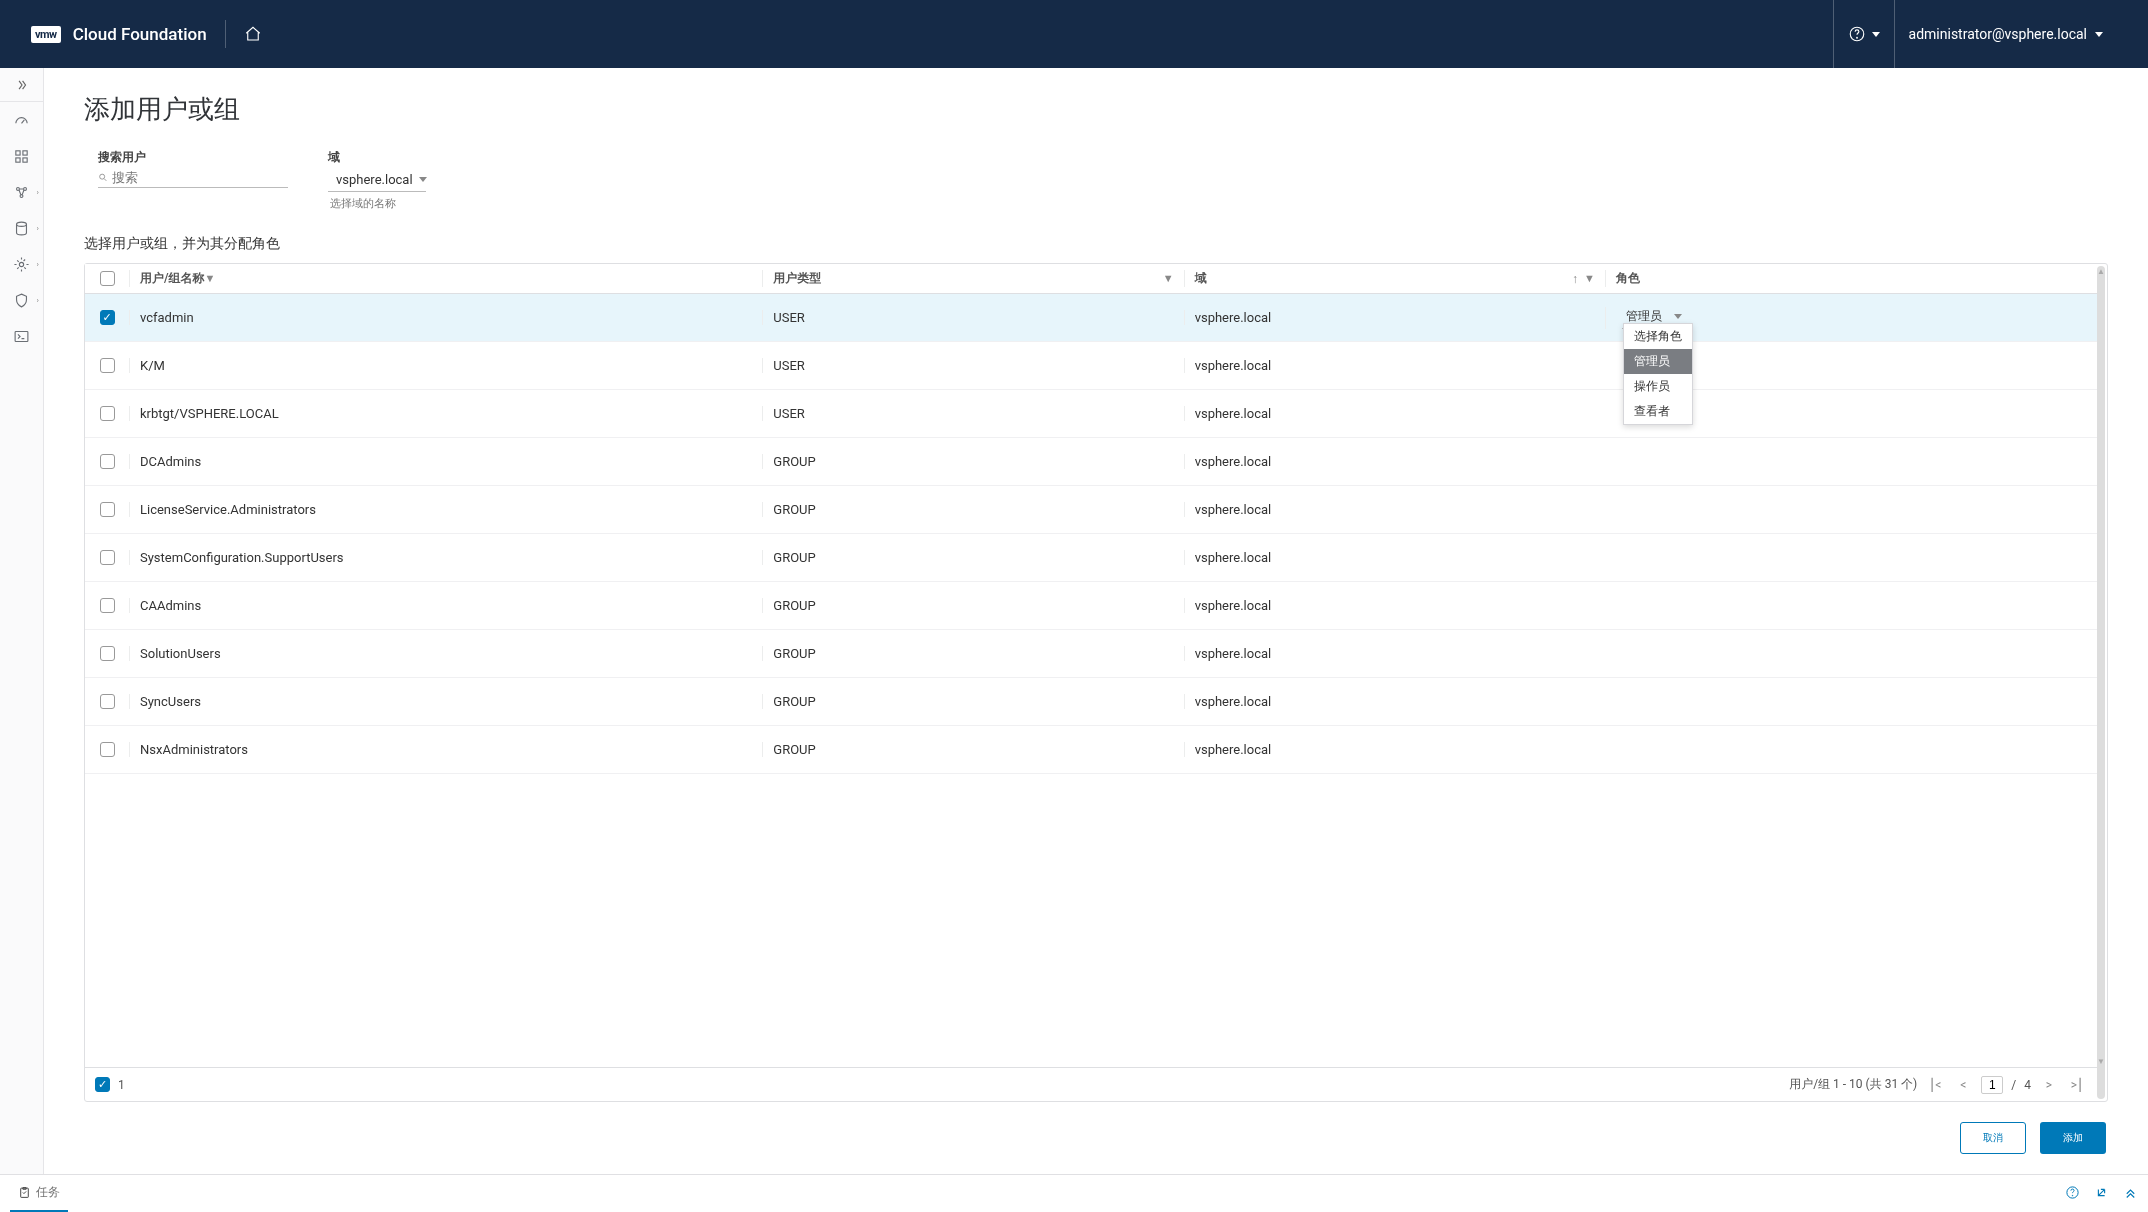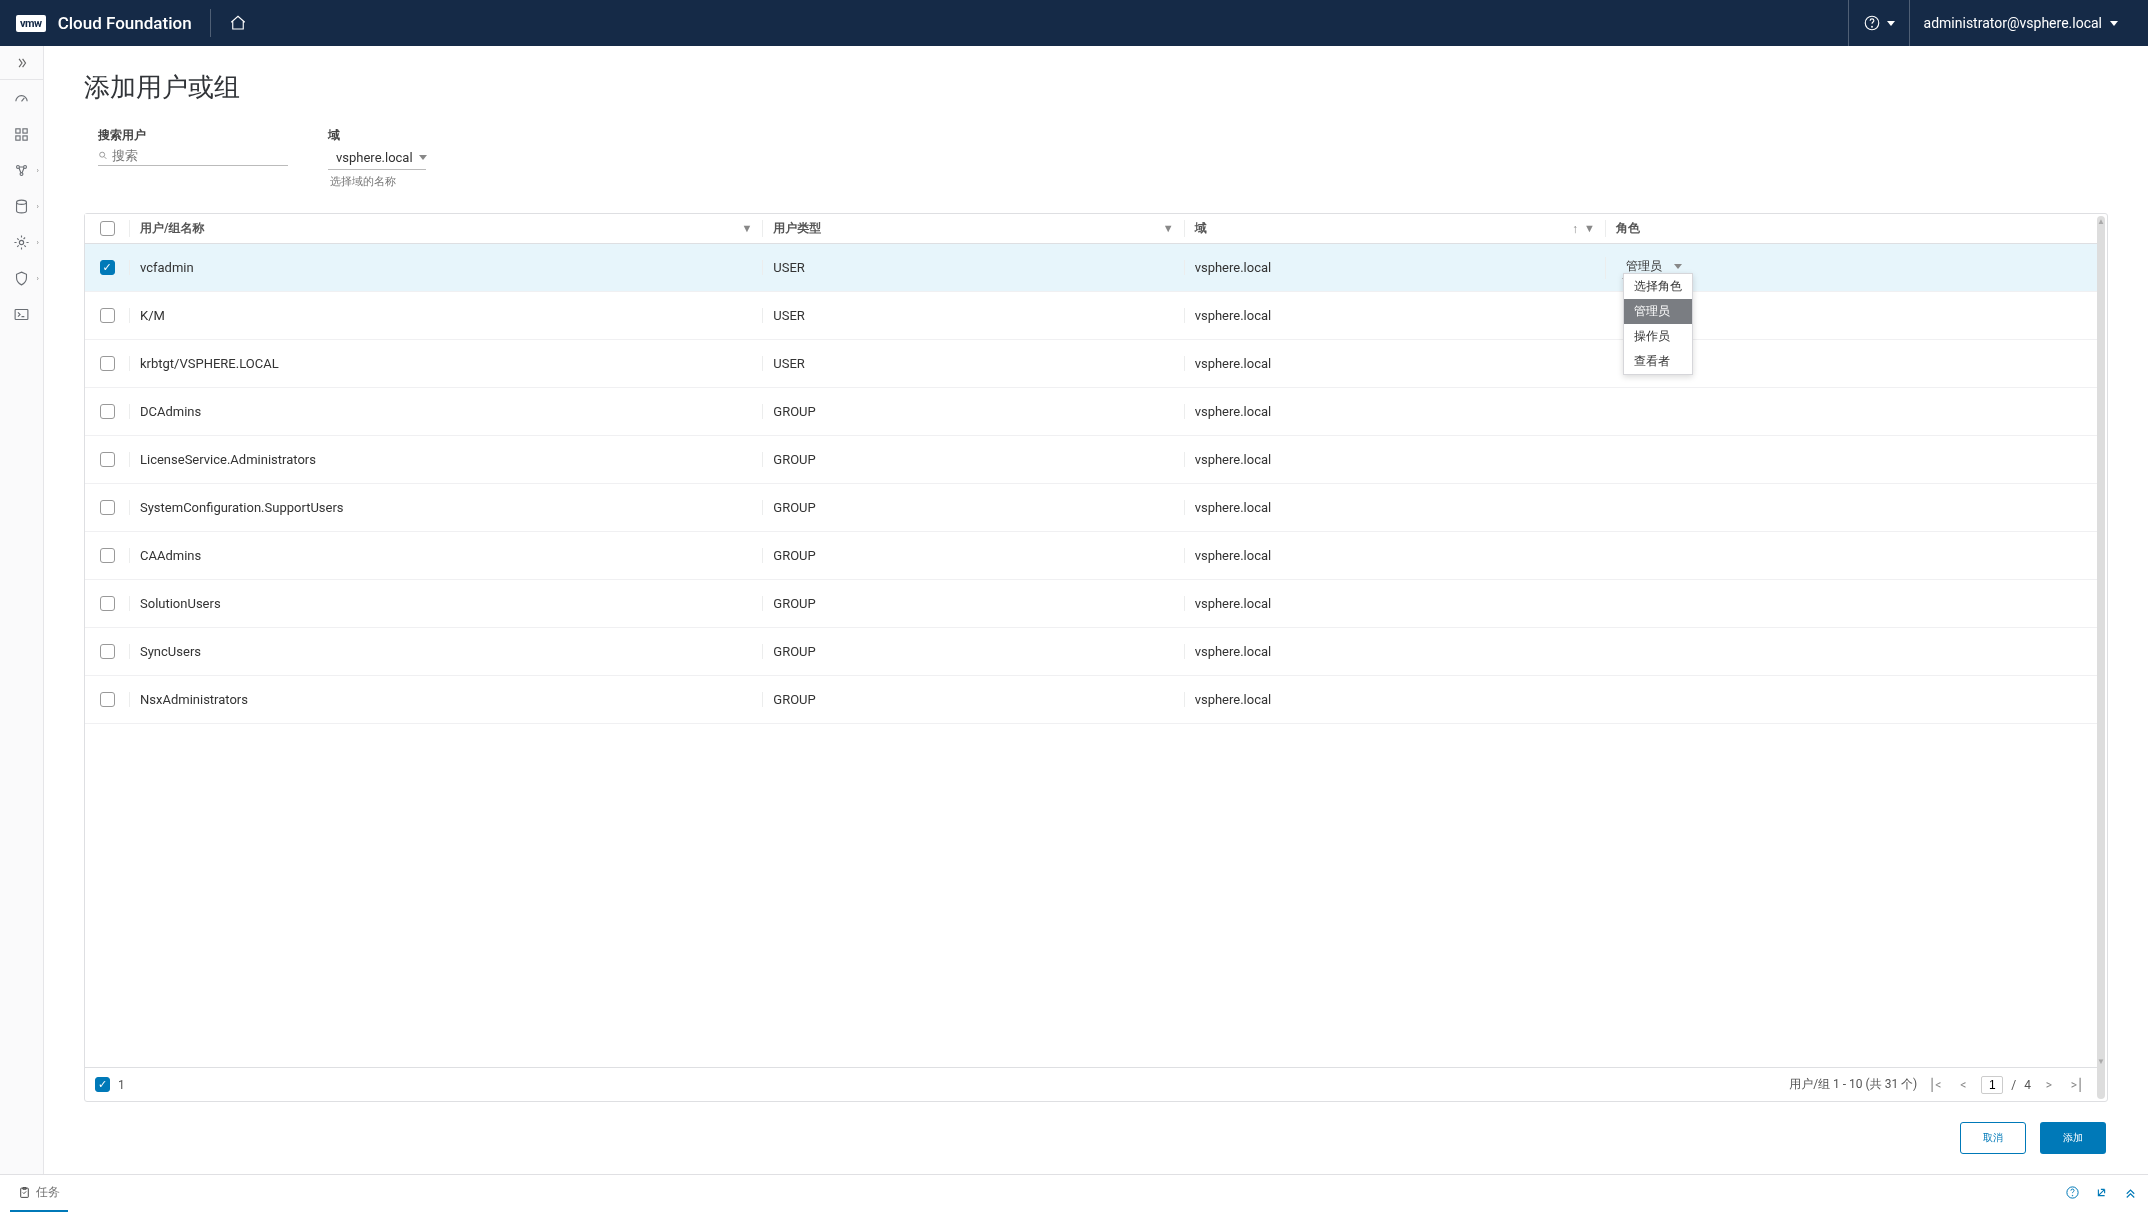--- a/index.html
+++ b/index.html
@@ -1,18 +1,18 @@
 <!DOCTYPE html>
 <html><head>
 <meta charset="utf-8">
 <style>
 * { box-sizing: border-box; margin: 0; padding: 0; }
 body { font-family: -apple-system, BlinkMacSystemFont, "Segoe UI", Roboto, sans-serif; font-size: 13px; color: #333; background: #fff; overflow: hidden; }
 .app { display: flex; flex-direction: column; height: 100vh; }
-.header { display: flex; align-items: center; height: 46px; background: #152a47; color: #fff; padding: 0 16px; justify-content: space-between; }
+.header { display: flex; align-items: center; height: 68px; background: #152a47; color: #fff; padding: 0 31px; justify-content: space-between; }
 .logo-box { background: #fff; color: #152a47; font-weight: bold; font-size: 11px; padding: 2px 4px; border-radius: 2px; margin-right: 12px; letter-spacing: -0.5px; }
 .brand { font-size: 17px; font-weight: 500; }
 .header-sep { width: 1px; height: 28px; background: rgba(255,255,255,0.25); margin: 0 18px; }
 .home-icon { width: 18px; height: 18px; cursor: pointer; }
 .header-spacer { flex: 1; }
 .help-wrap { display: flex; align-items: center; gap: 6px; padding: 0 14px; border-left: 1px solid rgba(255,255,255,0.25); height: 100%; cursor: pointer; }
 .chevron-down { width: 0; height: 0; border-left: 4px solid transparent; border-right: 4px solid transparent; border-top: 5px solid #fff; }
 .user-wrap { display: flex; align-items: center; gap: 8px; padding: 0 14px; border-left: 1px solid rgba(255,255,255,0.25); height: 100%; cursor: pointer; font-size: 14px; }
 .body { display: flex; flex: 1; min-height: 0; }
 .sidebar { width: 44px; background: #fafafb; border-right: 1px solid #e5e5e8; display: flex; flex-direction: column; align-items: center; padding-top: 0; }
@@ -27,21 +27,21 @@
 .filter-label { font-size: 12px; font-weight: 600; margin-bottom: 4px; color: #444; }
 .search-box { display: flex; align-items: center; border-bottom: 1px solid #bbb; width: 190px; padding-bottom: 2px; gap: 4px; }
 .search-box input { border: none; outline: none; font-size: 13px; flex: 1; background: transparent; }
 .domain-select { display: inline-flex; align-items: center; border-bottom: 1px solid #bbb; padding: 2px 2px 4px 8px; width: 98px; font-size: 13px; gap: 6px; cursor: pointer; justify-content: space-between; }
 .helper-text { font-size: 11px; color: #777; margin-top: 4px; margin-left: 2px; }
 .table-desc { font-size: 14px; color: #333; margin-bottom: 10px; }
 .table-wrap { border: 1px solid #dedfe2; border-radius: 3px; flex: 1; display: flex; flex-direction: column; min-height: 0; position: relative; }
 .thead { display: flex; align-items: center; height: 30px; border-bottom: 1px solid #dedfe2; background: #fff; font-size: 12px; font-weight: 600; color: #555; }
 .th, .td { padding: 0 10px; display: flex; align-items: center; }
 .col-check { width: 44px; justify-content: center; }
-.col-name { flex: 2.6; border-left: 1px solid #eceded; justify-content: space-between; }
+.col-name { flex: 2.6; border-left: 1px solid #eceded; }
 .col-type { flex: 1.7; border-left: 1px solid #eceded; justify-content: space-between; }
 .col-domain { flex: 1.7; border-left: 1px solid #eceded; justify-content: flex-start; position: relative; }
 .col-domain .th-sort { margin-left: auto; display: flex; gap: 6px; }
 .col-role { flex: 2.0; border-left: 1px solid #eceded; }
 .filter-icon { color: #888; font-size: 11px; cursor: pointer; }
 .tbody { flex: 1; overflow-y: auto; }
 .trow { display: flex; align-items: center; height: 48px; border-bottom: 1px solid #f0f0f2; font-size: 13px; color: #333; }
 .trow.selected { background: #e7f5fb; }
 .checkbox { width: 15px; height: 15px; border: 1px solid #999; border-radius: 3px; background: #fff; display: flex; align-items: center; justify-content: center; cursor: pointer; }
 .checkbox.checked { background: #0079b8; border-color: #0079b8; }
@@ -174,20 +174,21 @@
         <div class="filter-col">
           <span class="filter-label">域</span>
           <div class="domain-select">
             <span>vsphere.local</span>
             <span class="chevron-down" style="border-top-color:#888"></span>
           </div>
           <span class="helper-text">选择域的名称</span>
         </div>
       </div>
 
+      <div class="table-desc">选择用户或组，并为其分配角色</div>
 
       <div class="table-wrap">
         <div class="scrollbar-track-right-top">▲</div>
         <div class="table-inner">
           <div class="table-content">
             <div class="thead">
               <div class="th col-check">
                   <div class="checkbox"></div>
                 </div>
               <div class="th col-name">

